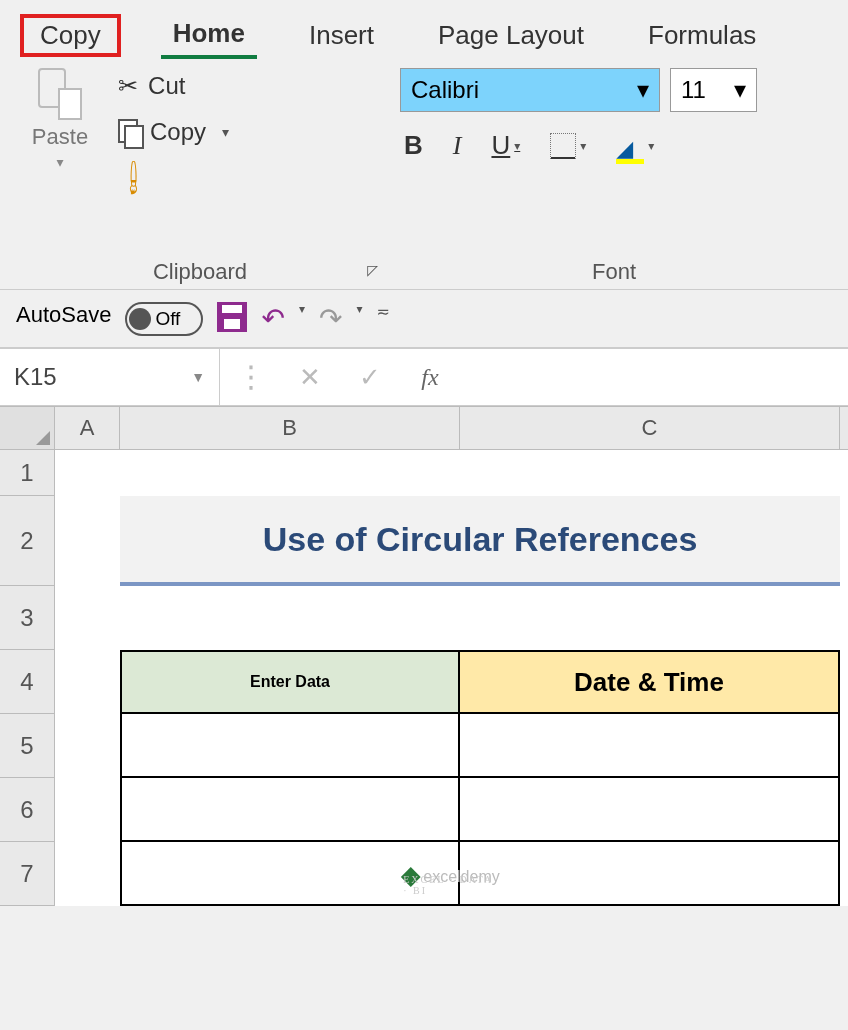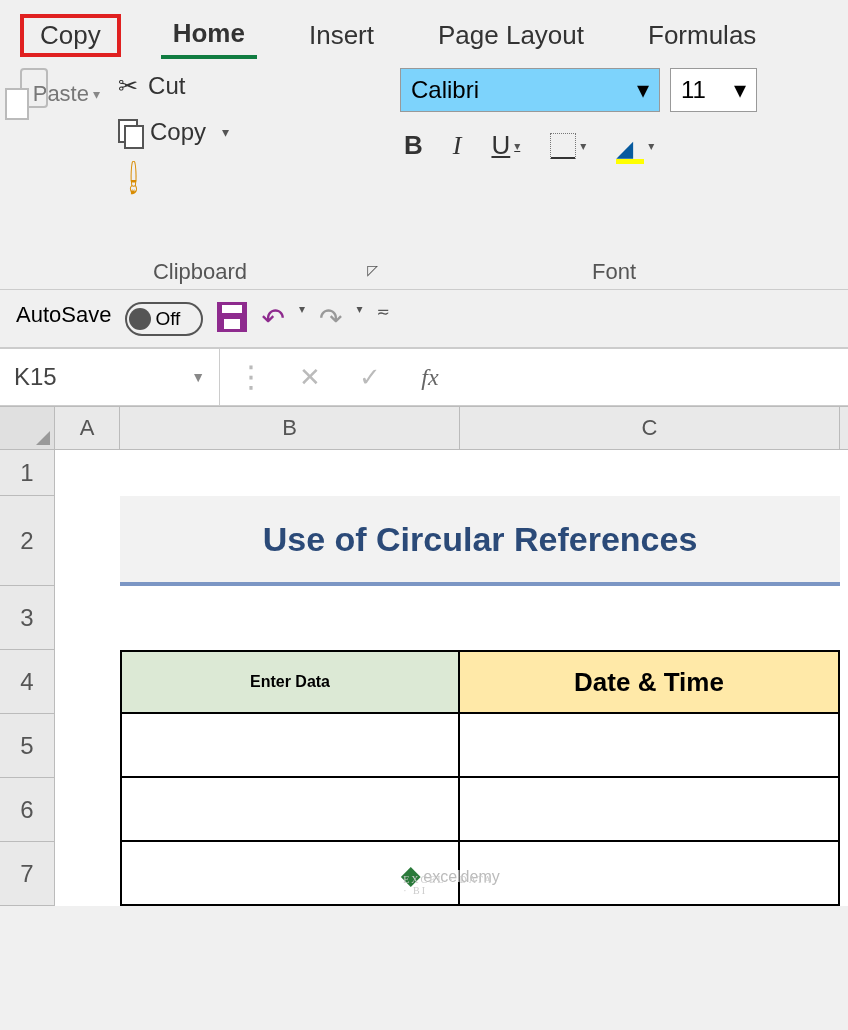--- a/index.html
+++ b/index.html
@@ -13,21 +13,21 @@
   
   
   .ribbon-body { display: flex; background: #f0f0f0; border-bottom: 1px solid #ccc; padding: 8px 10px 4px 10px; height: 230px; }
   .group { display: flex; flex-direction: column; justify-content: space-between; border-right: none; padding: 0 10px; }
   .group-label { font-size: 22px; color: #555; text-align: center; margin-top: 4px; }
   .group-content { flex: 1; display: flex; align-items: flex-start; }
   .group-footer { display: flex; justify-content: center; align-items: center; position: relative; }
   .dialog-launcher { position: absolute; right: 0; font-size: 14px; color: #555; padding: 2px; }
 
   
-  .paste-col { display: flex; flex-direction: row; align-items: center; width: 80px; gap: 4px; color: #777; }
+  .paste-col { display: flex; flex-direction: column; align-items: center; width: 80px; gap: 4px; color: #777; }
   .paste-icon { width: 44px; height: 52px; position: relative; }
   .clipboard-back { position: absolute; left: 0; top: 0; width: 28px; height: 40px; border: 2px solid #bbb; border-radius: 4px; }
   .clipboard-front { position: absolute; right: 0; bottom: 0; width: 24px; height: 32px; background: #fff; border: 2px solid #bbb; }
   .paste-label { font-size: 22px; }
   .paste-chev { font-size: 14px; color: #888; }
 
   .clip-buttons { display: flex; flex-direction: column; gap: 10px; padding-left: 12px; }
   .clip-btn { display: flex; align-items: center; gap: 10px; font-size: 24px; color: #333; padding: 4px 6px; }
   .clip-btn .chev { font-size: 14px; color: #555; margin-left: 6px; }
   .scissors { color: #333; font-size: 24px; }

